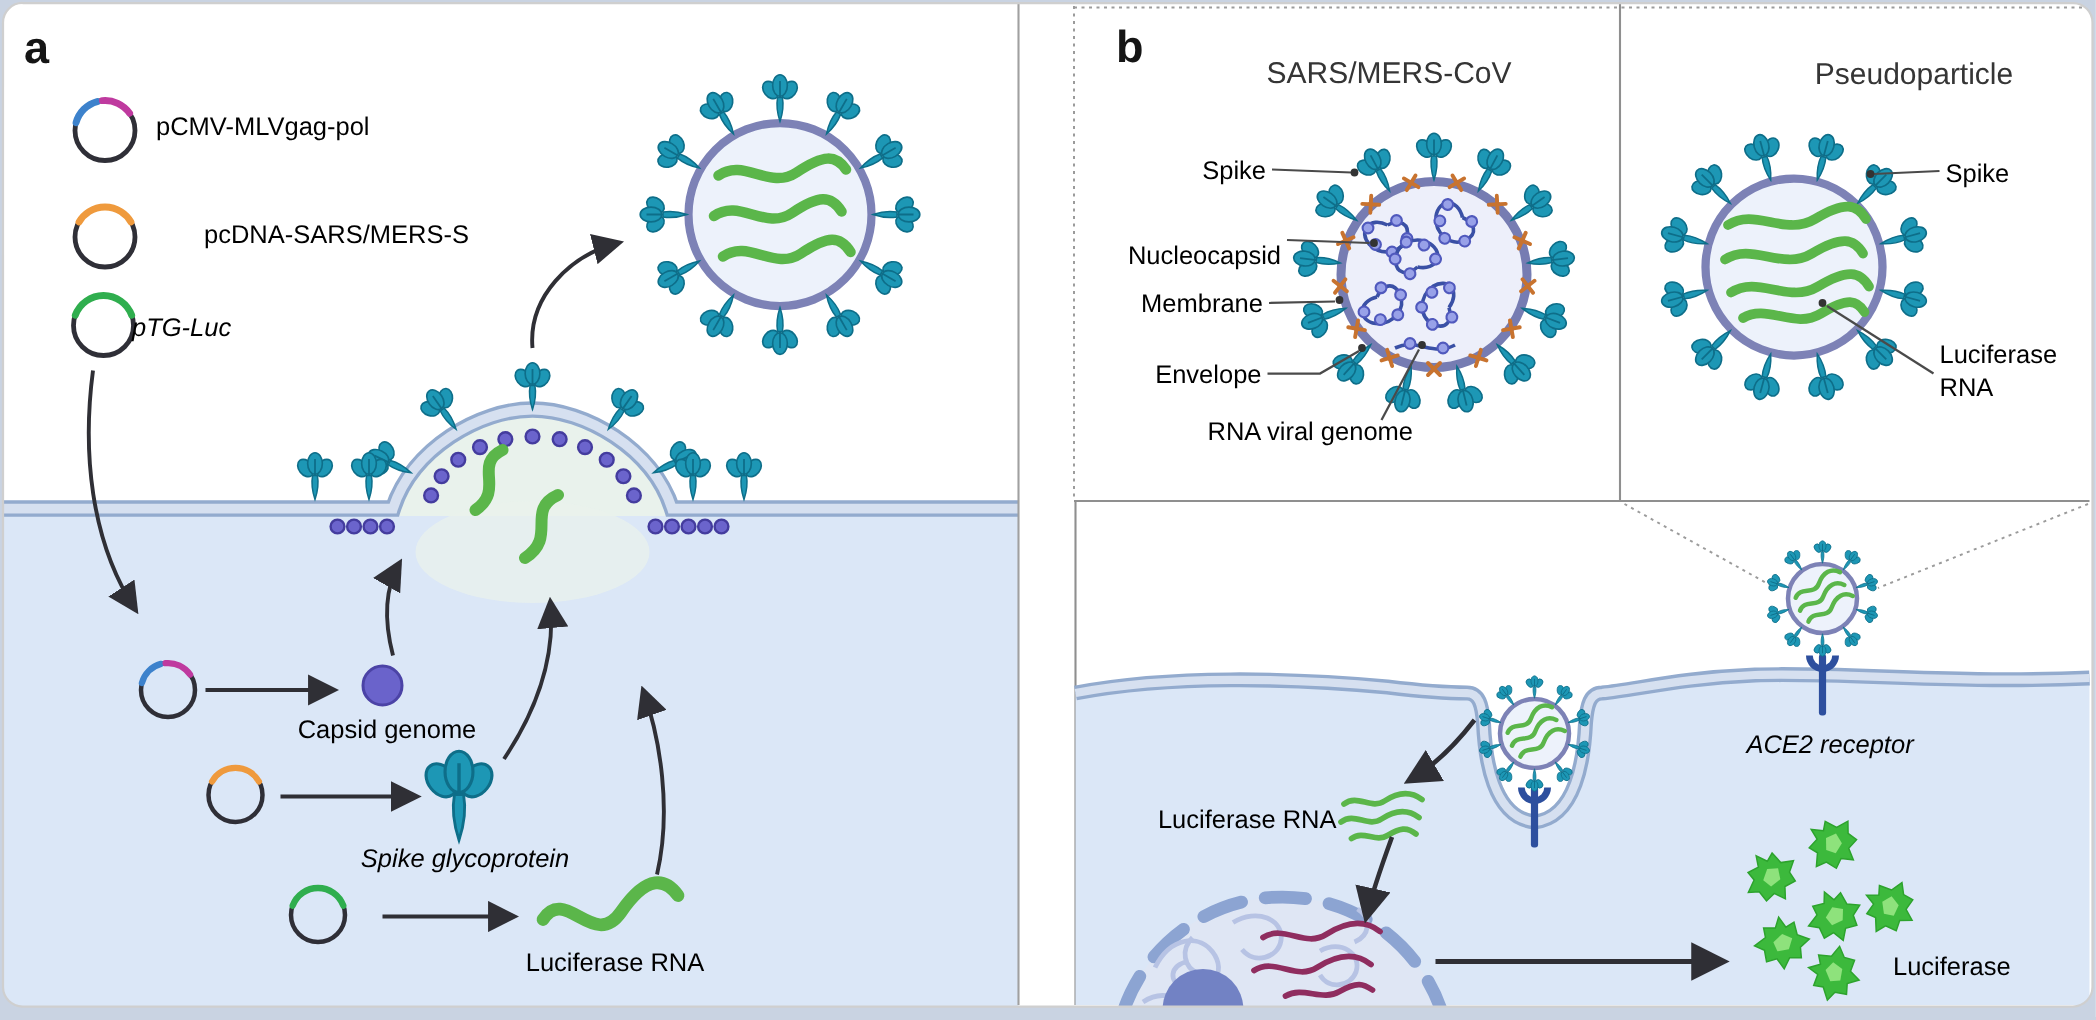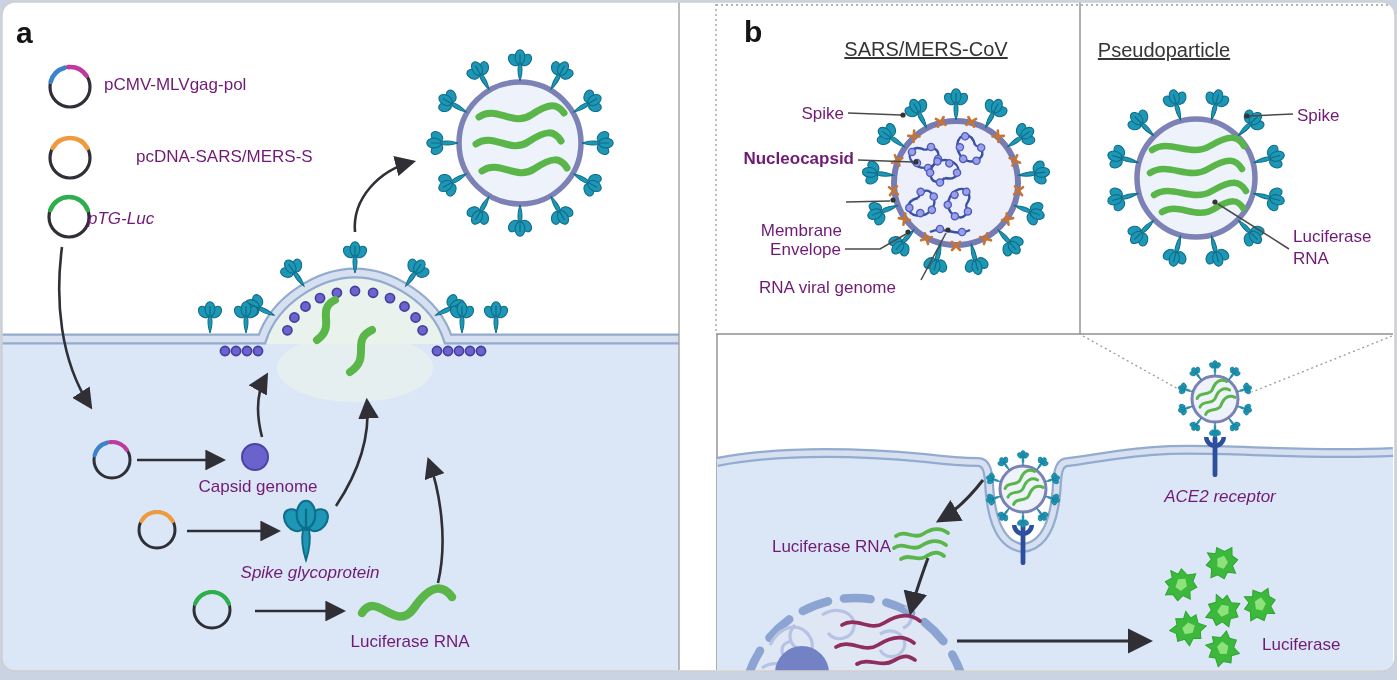--- a/index.html
+++ b/index.html
@@ -1,23 +1,23 @@
 <!DOCTYPE html>
 <html><head>
 <meta charset="utf-8">
 <style>
   html,body{margin:0;padding:0;background:#c9d3e2;}
   .stage{position:relative;width:1397px;height:680px;font-family:"Liberation Sans",sans-serif;overflow:hidden;}
   .stage svg{position:absolute;left:0;top:0;}
-  .lbl{position:absolute;font-size:17px;color:#701a75;line-height:1.3;white-space:nowrap;}
+  .lbl{position:absolute;font-size:17px;color:#000000;line-height:1.3;white-space:nowrap;}
   .lbl.c{transform:translateX(-50%);text-align:center;}
   .lbl.r{text-align:right;}
   .lbl.wrap{white-space:normal;}
   .letter{font-size:30px;font-weight:bold;color:#151515;}
-  .title{font-size:20px;color:#353535;text-decoration:underline;}
+  .title{font-size:20px;color:#353535;}
 </style>
 </head>
 <body>
 
 <div class="stage">
 
 <svg width="1397" height="680" viewBox="0 0 1397 680">
 <defs>
   <clipPath id="cardclip">
           <rect x="2" y="2" width="1393" height="669" rx="13"></rect>
@@ -366,27 +366,27 @@
 <div class="lbl letter" style="left:16px;top:13px;">a</div>
 <div class="lbl" style="left:104px;top:74px;">pCMV-MLVgag-pol</div>
 <div class="lbl" style="left:104px;top:146px;margin-left:32px;">pcDNA-SARS/MERS-S</div>
 <div class="lbl" style="left:88px;top:208px;font-style:italic;">pTG-Luc</div>
 <div class="lbl c" style="left:258px;top:476px;">Capsid genome</div>
 <div class="lbl c" style="left:310px;top:562px;font-style:italic;">Spike glycoprotein</div>
 <div class="lbl c" style="left:410px;top:631px;">Luciferase RNA</div>
 
 <div class="lbl letter" style="left:744px;top:12px;">b</div>
 <div class="lbl title c" style="left:926px;top:36px;">SARS/MERS-CoV</div>
-<div class="lbl title c" style="left:1164px;top:37px;text-align:center;">Pseudoparticle</div>
+<div class="lbl title c" style="left:1276px;top:37px;text-align:center;">Pseudoparticle</div>
 
 <div class="lbl r" style="left:694px;width:150px;top:103px;">Spike</div>
-<div class="lbl r" style="left:694px;width:160px;top:148px;font-weight:bold;">Nucleocapsid</div>
-<div class="lbl r" style="left:694px;width:148px;top:192px;margin-top:28px;">Membrane</div>
+<div class="lbl r" style="left:694px;width:160px;top:160px;">Nucleocapsid</div>
+<div class="lbl r" style="left:694px;width:148px;top:192px;">Membrane</div>
 <div class="lbl r" style="left:694px;width:147px;top:239px;text-align:right;">Envelope</div>
-<div class="lbl r" style="left:672px;width:224px;top:277px;">RNA viral genome</div>
+<div class="lbl r" style="left:718px;width:224px;top:277px;">RNA viral genome</div>
 
 <div class="lbl" style="left:1297px;top:105px;">Spike</div>
 <div class="lbl wrap" style="left:1293px;top:226px;width:92px;">Luciferase RNA</div>
 
 <div class="lbl c" style="left:1220px;top:486px;font-style:italic;">ACE2 receptor</div>
 <div class="lbl r" style="left:700px;width:191px;top:536px;">Luciferase RNA</div>
 <div class="lbl" style="left:1262px;top:634px;">Luciferase</div>
 
 </div>
 

